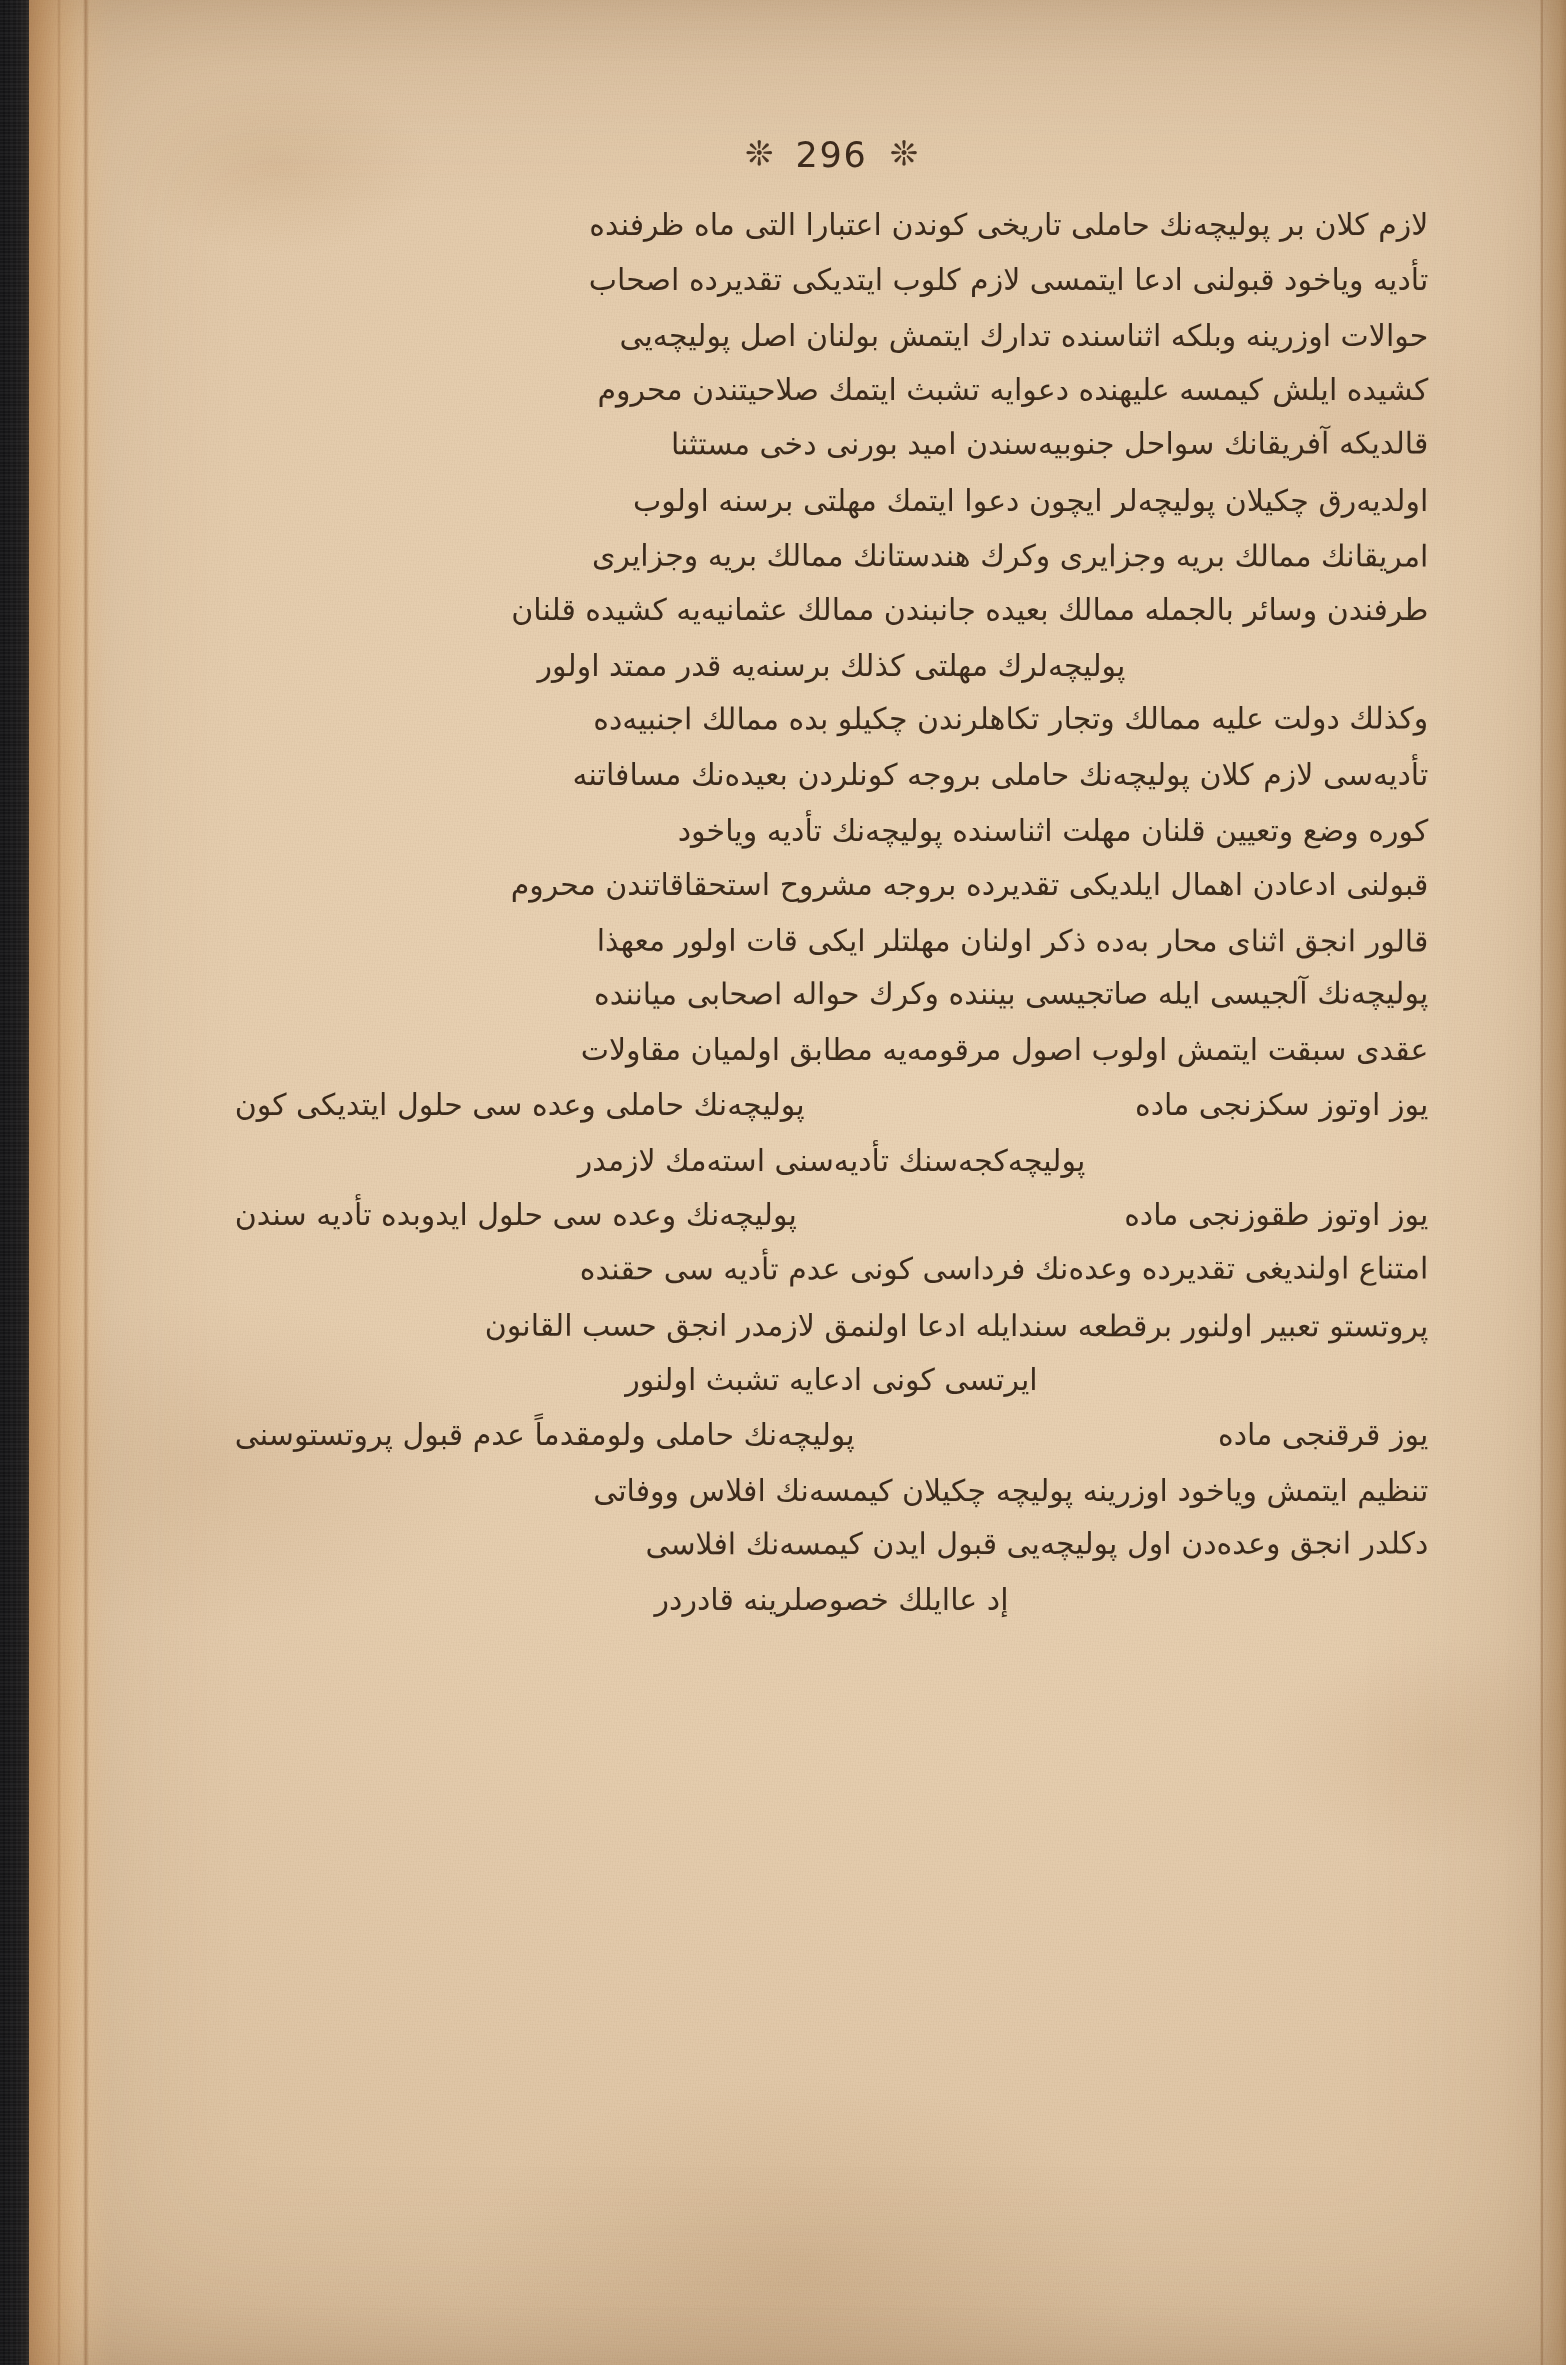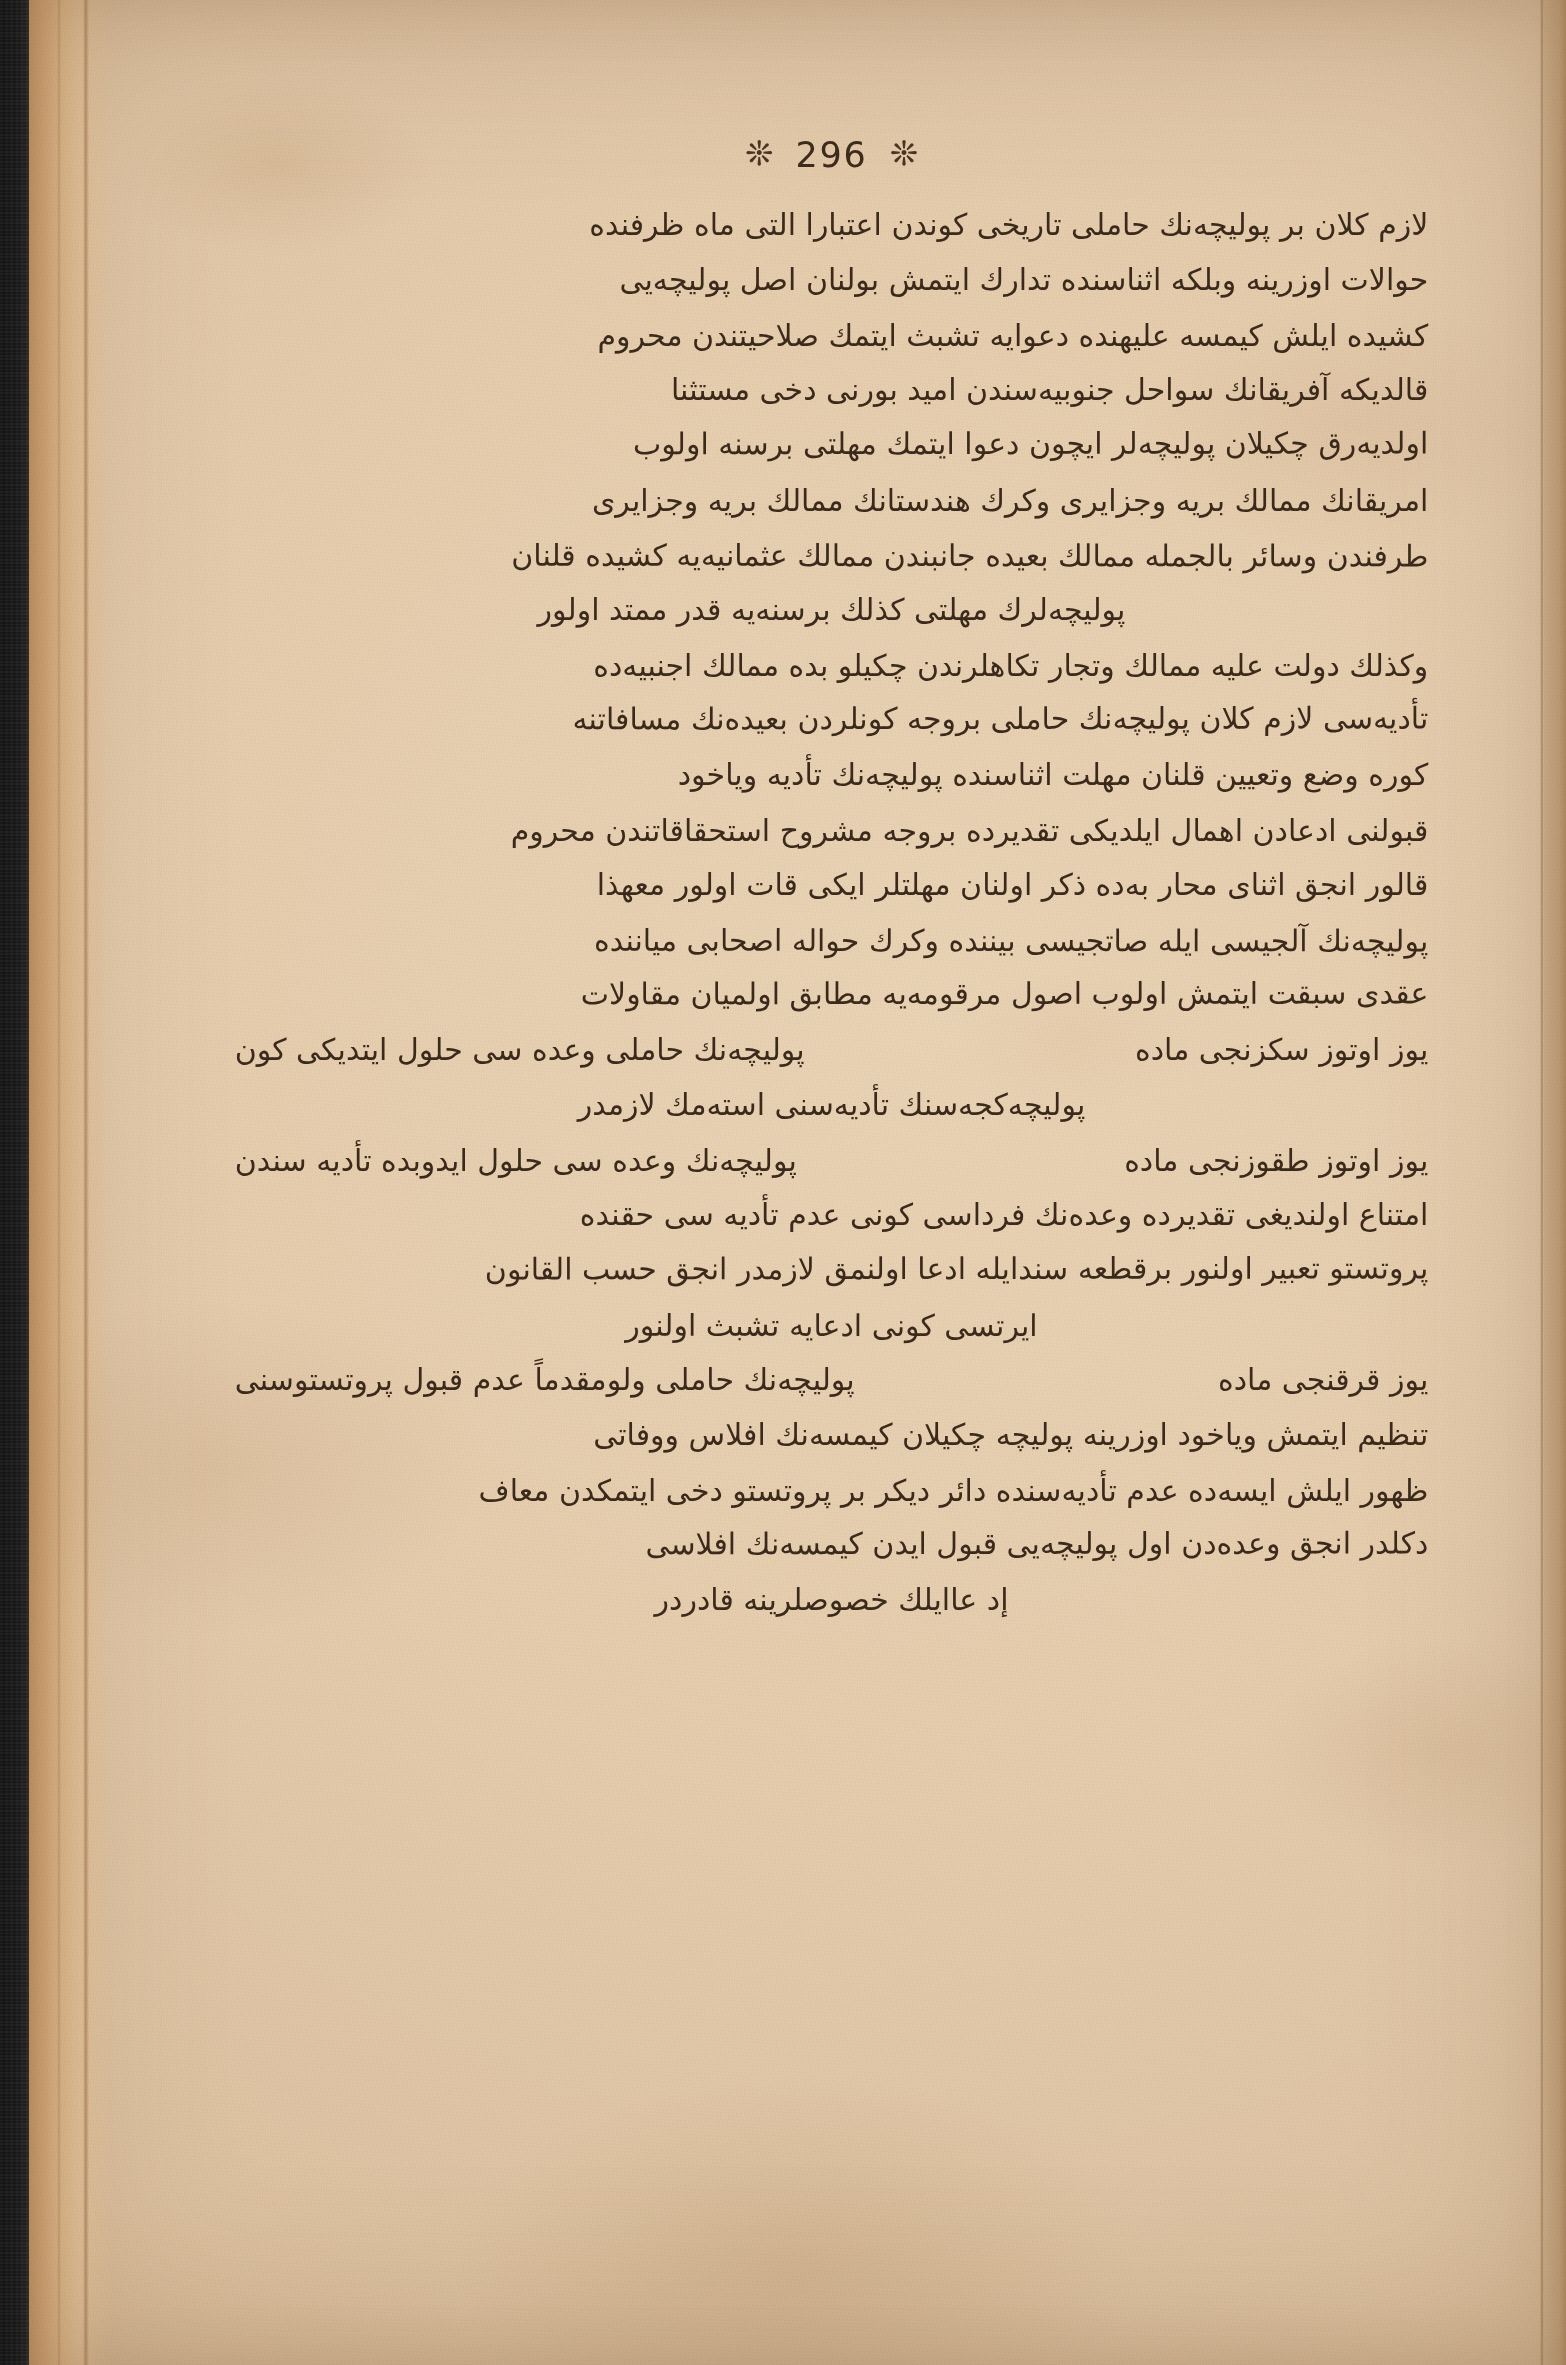--- a/index.html
+++ b/index.html
@@ -218,20 +218,23 @@
       <span class="folio-number">296</span>
       <span class="ornament right">❊</span>
     </div>
 
     <div class="body-lines">
 
       <div class="line">
           <span>لازم كلان بر پوليچه‌نك حاملى تاريخى كوندن اعتبارا التى ماه ظرفنده</span>
         </div>
       <div class="line">
+          <span>تأديه وياخود قبولنى ادعا ايتمسى لازم كلوب ايتديكى تقديرده اصحاب</span>
+        </div>
+      <div class="line">
           <span>حوالات اوزرينه وبلكه اثناسنده تدارك ايتمش بولنان اصل پوليچه‌يى</span>
         </div>
       <div class="line">
           <span>كشيده ايلش كيمسه عليهنده دعوايه تشبث ايتمك صلاحيتندن محروم</span>
         </div>
       <div class="line">
           <span>قالديكه آفريقانك سواحل جنوبيه‌سندن اميد بورنى دخى مستثنا</span>
         </div>
       <div class="line">
           <span>اولديه‌رق چكيلان پوليچه‌لر ايچون دعوا ايتمك مهلتى برسنه اولوب</span>
@@ -291,23 +294,20 @@
         </div>
 
       <div class="line heading">
         <span class="art-no">يوز قرقنجى ماده</span>
         <span>پوليچه‌نك حاملى ولومقدماً عدم قبول پروتستوسنى</span>
       </div>
       <div class="line">
           <span>تنظيم ايتمش وياخود اوزرينه پوليچه چكيلان كيمسه‌نك افلاس ووفاتى</span>
         </div>
       <div class="line">
-          <span>ظهور ايلش ايسه‌ده عدم تأديه‌سنده دائر ديكر بر پروتستو دخى ايتمكدن معاف</span>
-        </div>
-      <div class="line">
           <span>دكلدر انجق وعده‌دن اول پوليچه‌يى قبول ايدن كيمسه‌نك افلاسى</span>
         </div>
       <div class="line centered">
           <span>إد عاايلك خصوصلرينه قادردر</span>
         </div>
 
     </div>
   </div>
 </div>
 

